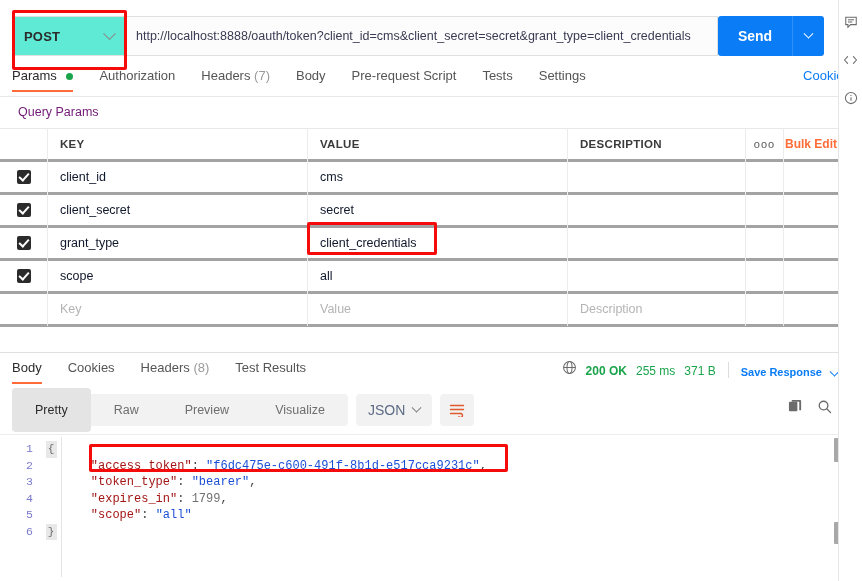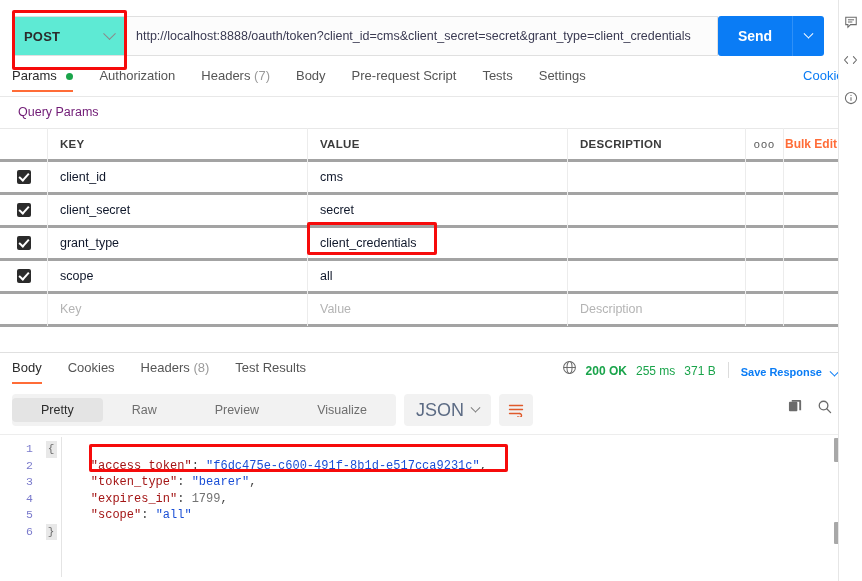--- a/index.html
+++ b/index.html
@@ -79,23 +79,23 @@
   .resp-sep { position:absolute; left:0; top:352px; width:838px; height:1px; background:#e0e0e0; }
   .resp-tabs { position:absolute; left:12px; top:360px; width:826px; height:26px; display:flex; align-items:flex-start; }
   .resp-meta { position:absolute; right:24px; top:360px; display:flex; align-items:flex-end; gap:9px; font-size:12px; }
   .ok { color:#1aa44b; font-weight:bold; }
   .metric { color:#1aa44b; }
   .vsep { width:1px; height:16px; background:#dcdcdc; margin:0 3px; }
   .save-resp { color:#0a7cf5; font-weight:bold; font-size:11px; }
 
   .fmt-bar { position:absolute; left:12px; top:394px; height:32px; display:flex; align-items:center; gap:8px; }
   .seg { display:flex; background:#f2f2f2; border-radius:4px; height:32px; align-items:center; }
-  .seg-item { font-size:12.5px; color:#6e6e6e; padding:0 29px; height:24px; display:flex; align-items:center; }
+  .seg-item { font-size:12.5px; color:#6e6e6e; padding:0 23px; height:44px; display:flex; align-items:center; }
   .seg-item.active { background:#e4e4e4; color:#2b2b2b; border-radius:4px; }
-  .fmt-sel { display:flex; align-items:center; gap:8px; background:#f2f2f2; border-radius:4px; height:32px; padding:0 12px; font-size:18px; color:#5c6b84; }
+  .fmt-sel { display:flex; align-items:center; gap:8px; background:#f2f2f2; border-radius:4px; height:32px; padding:0 12px; font-size:14px; color:#5c6b84; }
   .fmt-filter { width:34px; height:32px; background:#f2f2f2; border-radius:4px; display:flex; align-items:center; justify-content:center; }
   .resp-actions { position:absolute; right:30px; top:399px; display:flex; gap:14px; align-items:center; }
 
   
   .code-wrap { position:absolute; left:0; top:434px; width:838px; height:147px; background:#fff; border-top:1px solid #ededed; display:flex; font-family:"Liberation Mono", monospace; }
   .gutter { width:40px; padding-top:6px; text-align:right; }
   .gnum { font-size:11.5px; color:#7a7acc; line-height:16.5px; padding-right:7px; }
   .folds { width:22px; padding-top:6px; position:relative; }
   .fold { font-size:11px; color:#6a6a6a; line-height:16.5px; text-align:center; background:#e8e8e8; width:11px; margin:0 auto; }
   .fold.blank { background:transparent; color:transparent; }

